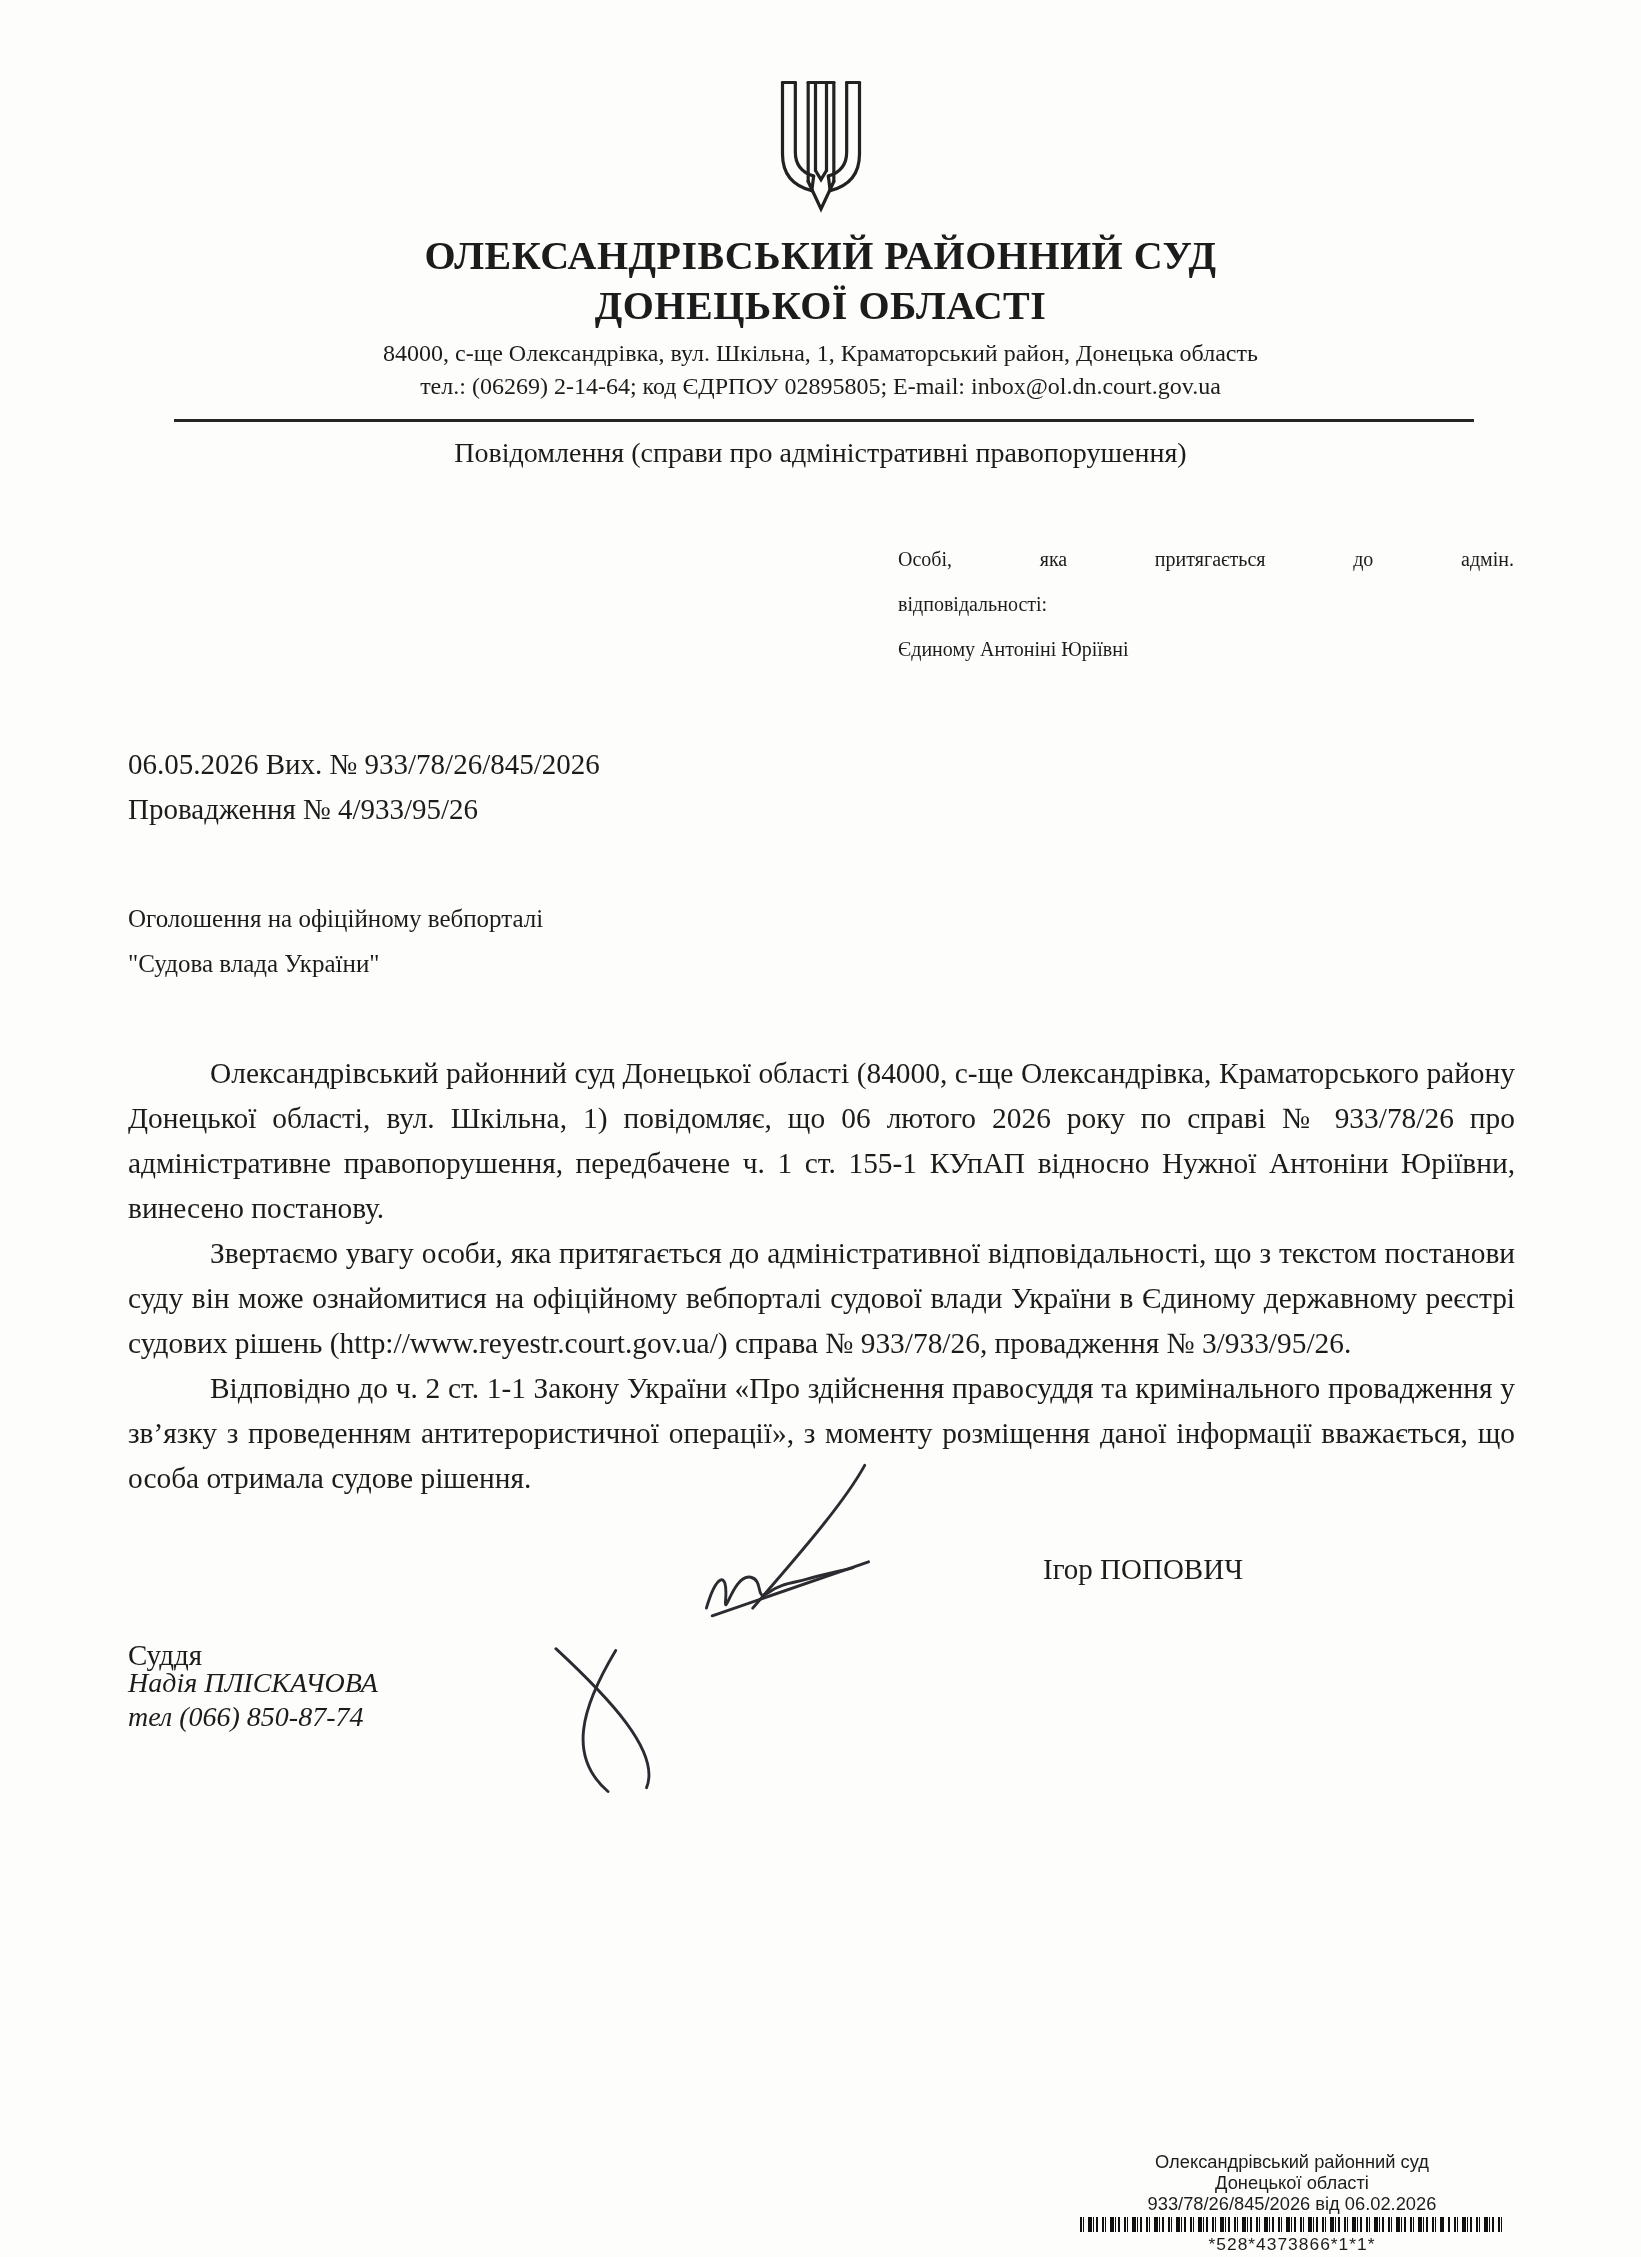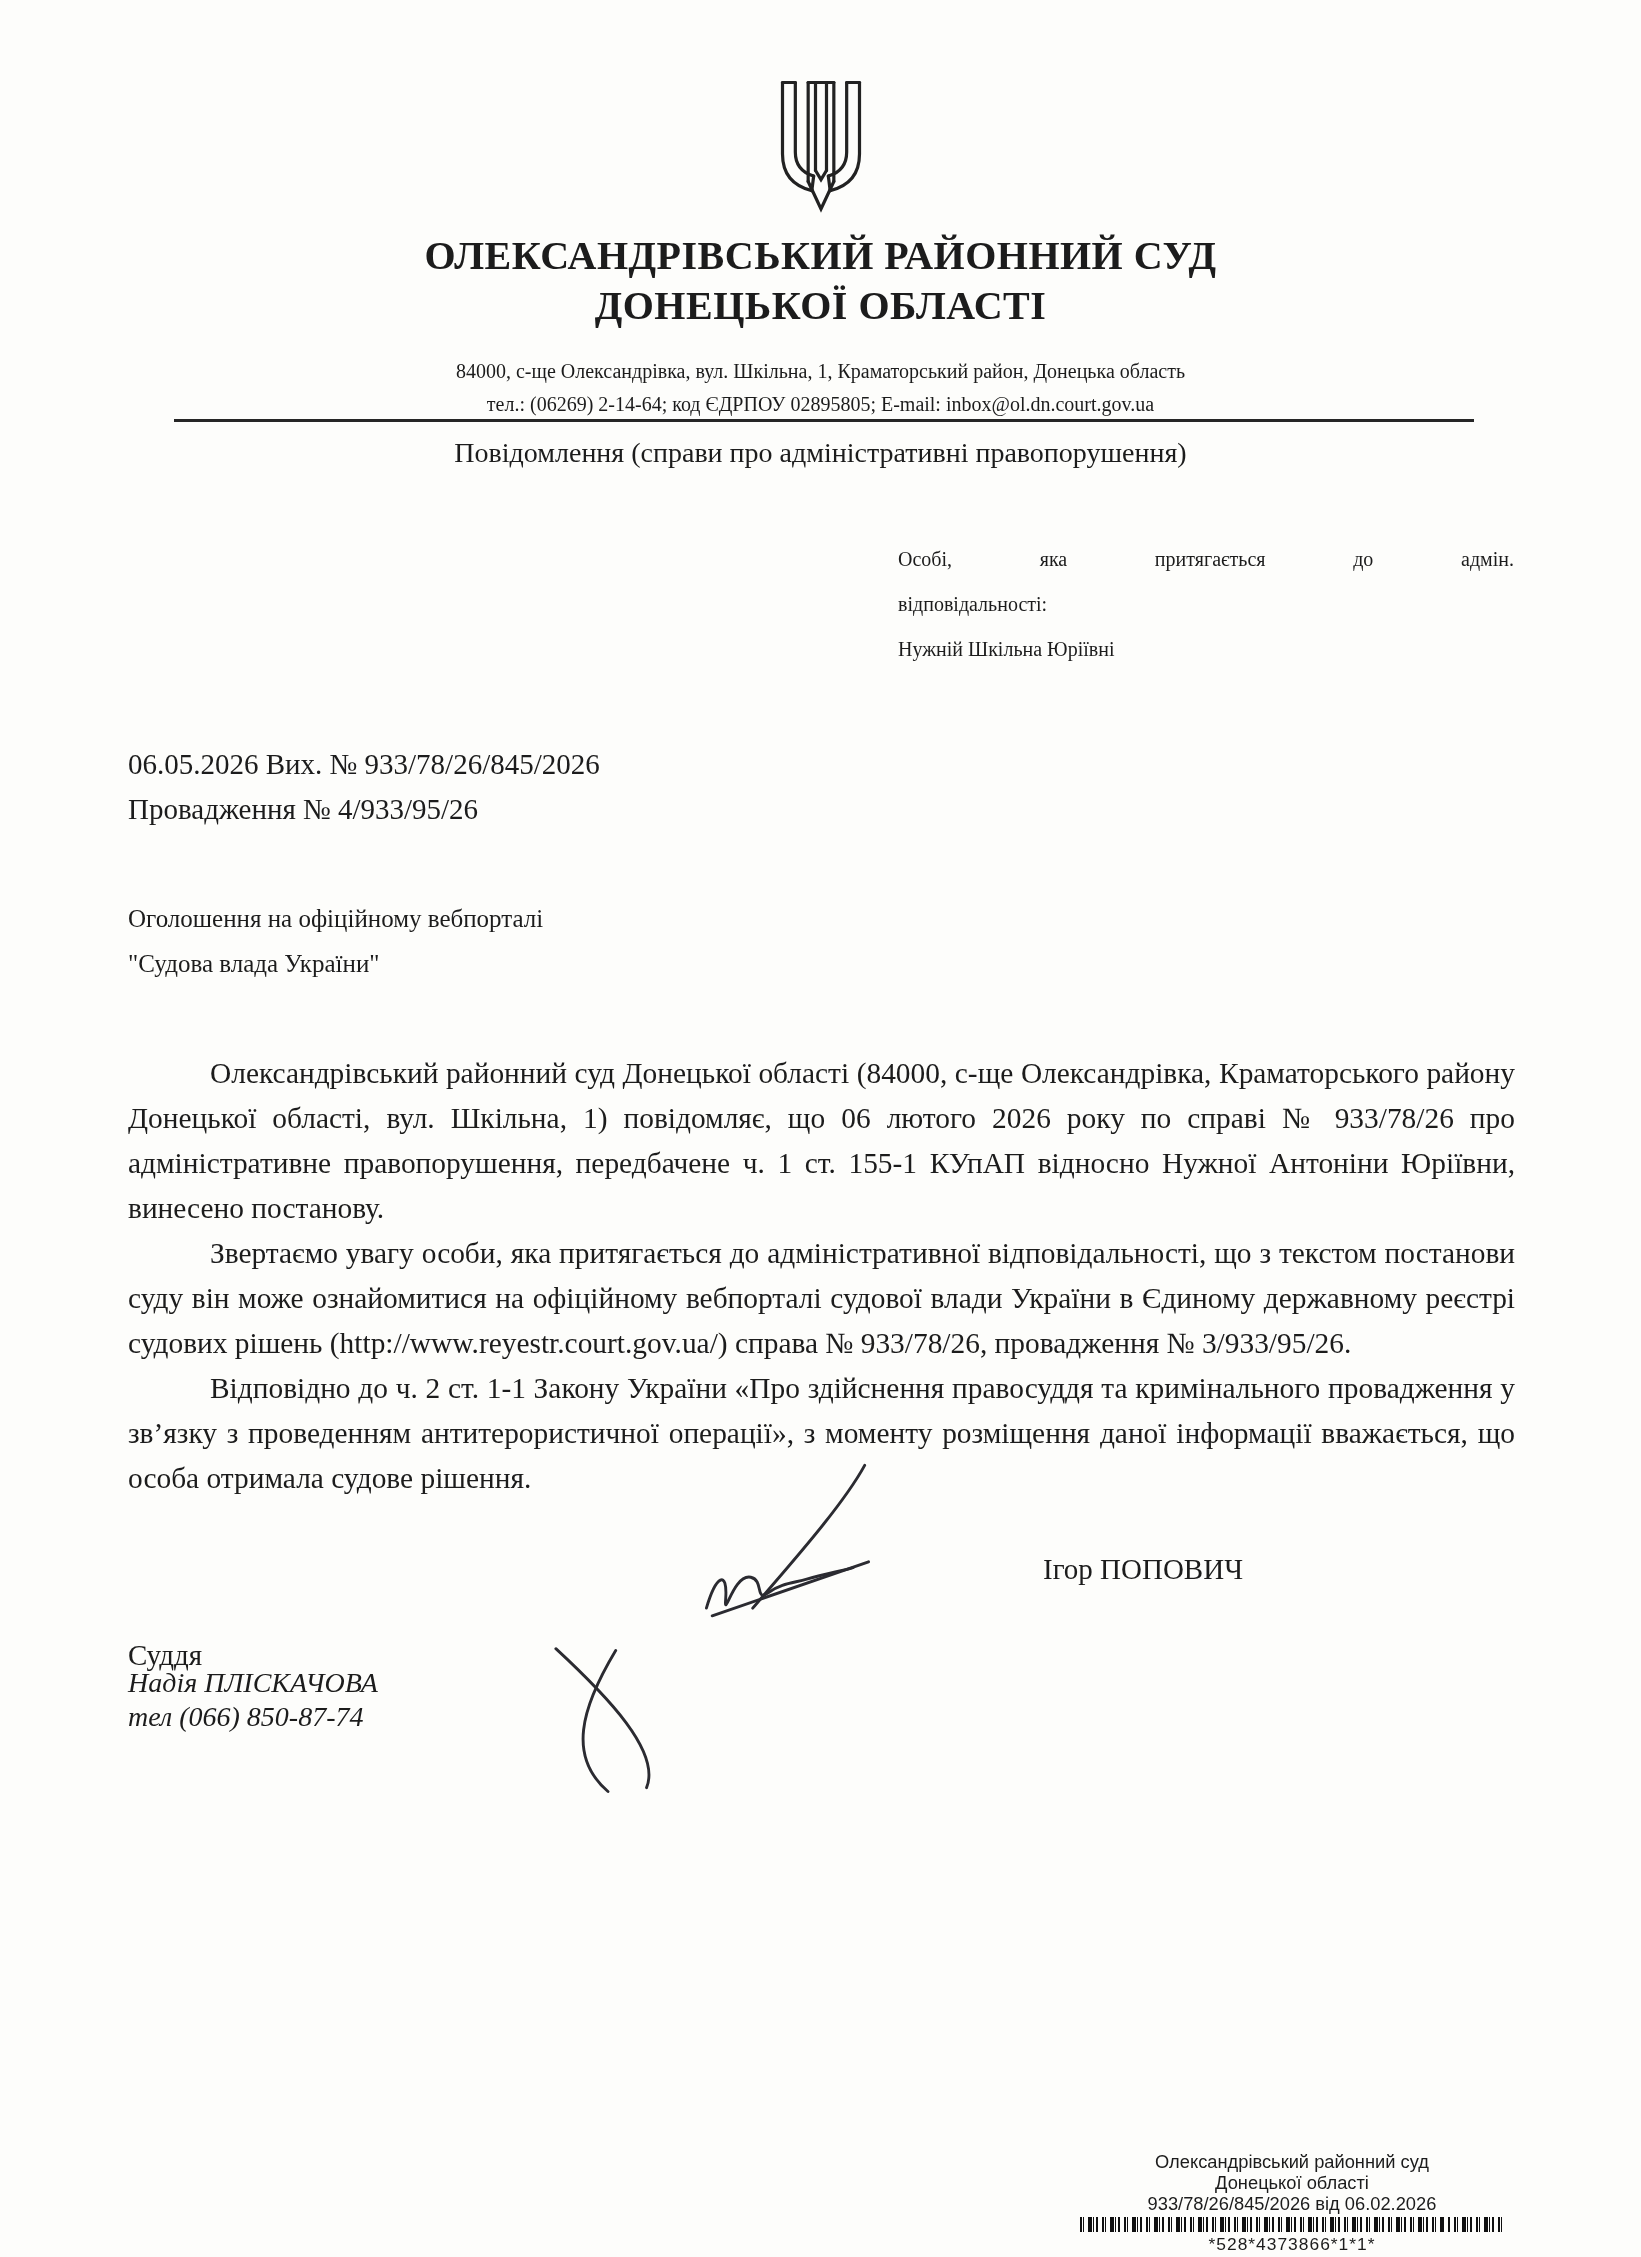--- a/index.html
+++ b/index.html
@@ -16,21 +16,21 @@
   }
   .abs { position: absolute; }
   .centered { left: 0; width: 100%; text-align: center; }
 
   .emblem { left: 766px; top: 72px; width: 110px; height: 153px; }
   .emblem svg { width: 100%; height: 100%; }
 
   .court-title { font-weight: bold; font-size: 40px; letter-spacing: 0.5px; }
   .title1 { top: 232px; }
   .title2 { top: 282px; }
-  .addr-line { font-size: 20px; margin-top: 20px; }
+  .addr-line { font-size: 24px; }
   .addr1 { top: 340px; }
   .addr2 { top: 373px; }
   .divider { top: 419px; left: 174px; width: 1300px; height: 2.9px; background: #262626; }
   .doc-type { top: 437px; font-size: 28px; }
 
   .addressee { left: 898px; top: 537px; width: 616px; font-size: 20px; line-height: 45px; }
   .justify-full { text-align: justify; text-align-last: justify; }
 
   .ref-block { left: 128px; top: 742px; font-size: 29px; line-height: 45px; }
   .subject-block { left: 128px; top: 896px; font-size: 25px; line-height: 45px; }
@@ -95,21 +95,21 @@
   <div class="abs centered court-title title1">ОЛЕКСАНДРІВСЬКИЙ РАЙОННИЙ СУД</div>
   <div class="abs centered court-title title2">ДОНЕЦЬКОЇ ОБЛАСТІ</div>
   <div class="abs centered addr-line addr1">84000, с-ще Олександрівка, вул. Шкільна, 1, Краматорський район, Донецька область</div>
   <div class="abs centered addr-line addr2">тел.: (06269) 2-14-64; код ЄДРПОУ 02895805; E-mail: inbox@ol.dn.court.gov.ua</div>
   <div class="abs divider"></div>
   <div class="abs centered doc-type">Повідомлення (справи про адміністративні правопорушення)</div>
 
   <div class="abs addressee">
     <div class="justify-full">Особі, яка притягається до адмін.</div>
     <div>відповідальності:</div>
-    <div>Нужній Шкільна Юріївні</div>
+    <div>Єдиному Антоніні Юріївні</div>
   </div>
 
   <div class="abs ref-block">
     <div>06.05.2026 Вих. № 933/78/26/845/2026</div>
     <div>Провадження № 4/933/95/26</div>
   </div>
 
   <div class="abs subject-block">
     <div>Оголошення на офіційному вебпорталі</div>
     <div>"Судова влада України"</div>

